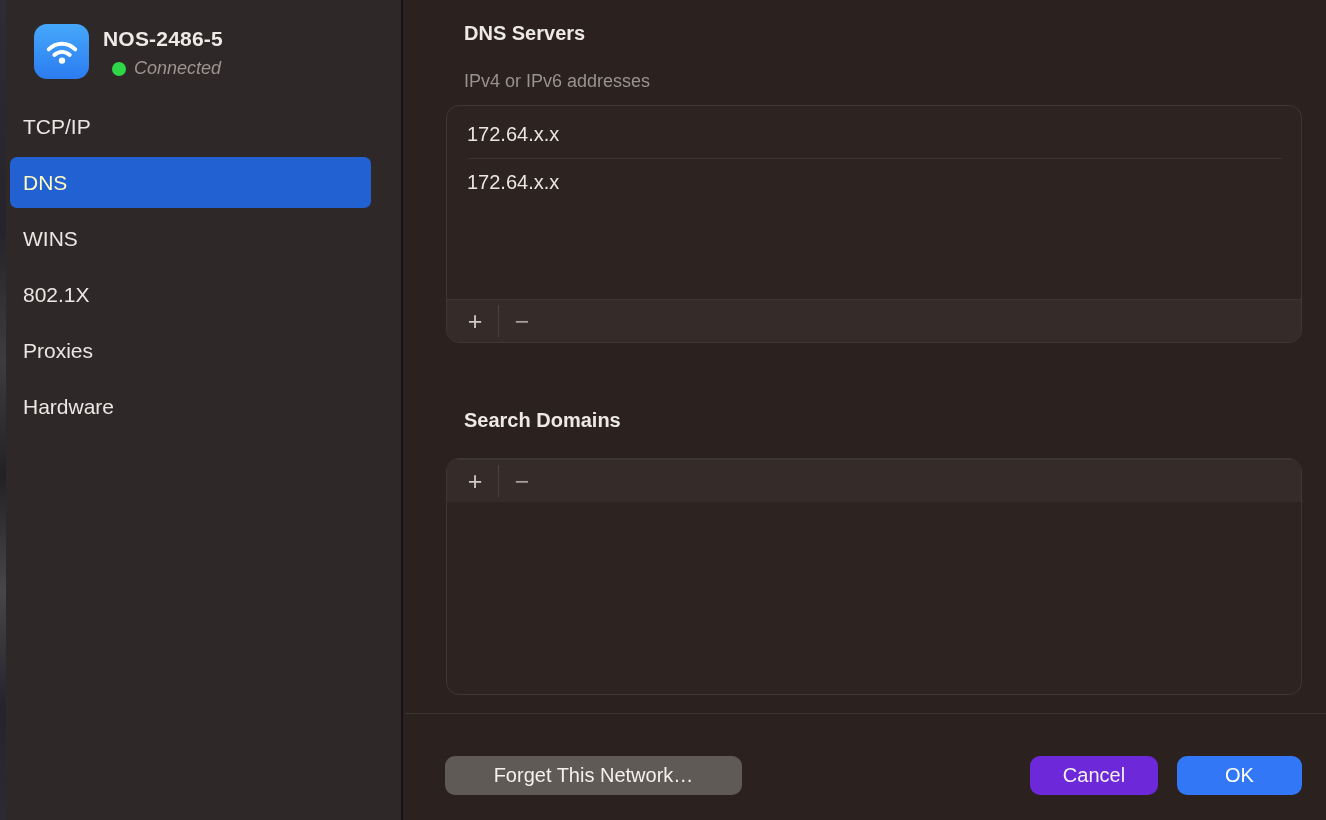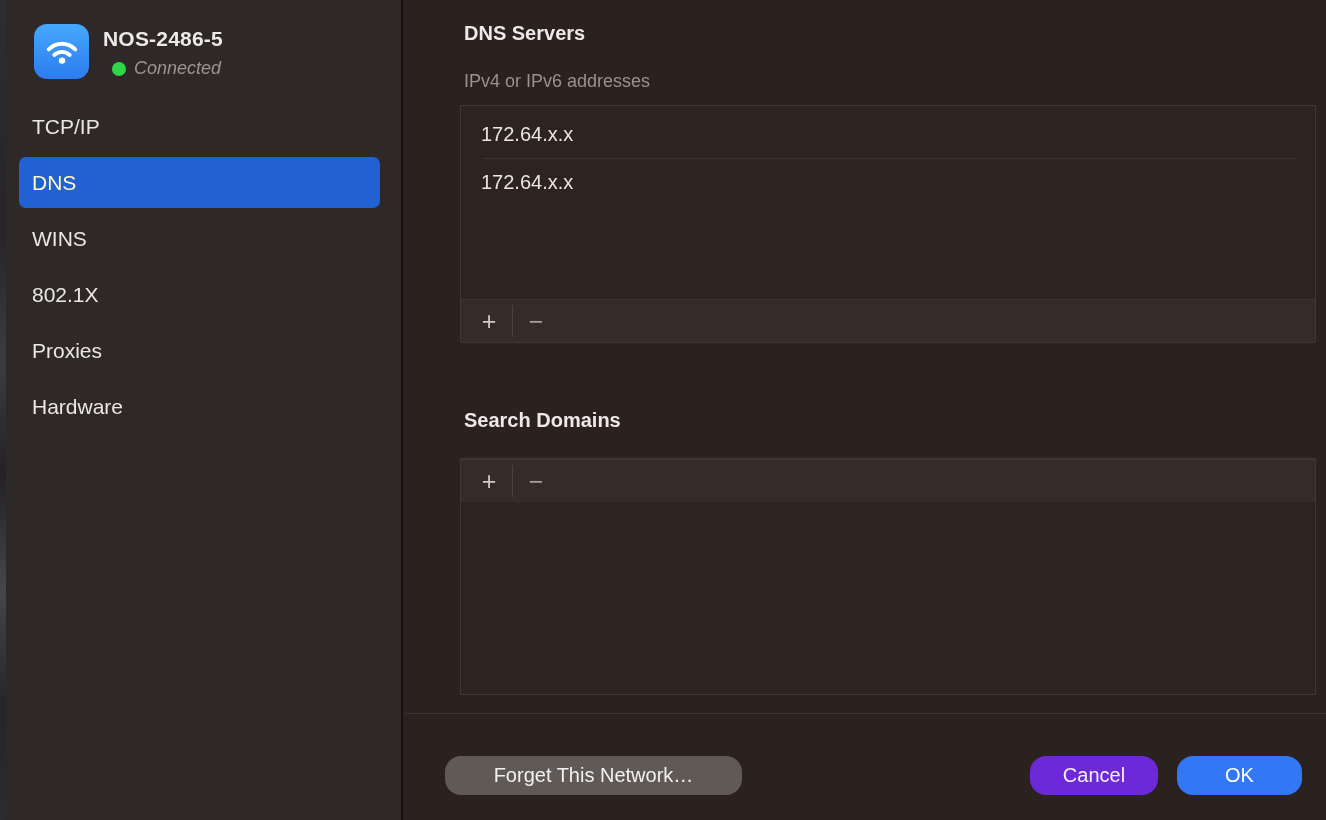--- a/index.html
+++ b/index.html
@@ -33,37 +33,37 @@
     position: absolute; left: 97px; top: 27px;
     font-size: 21px; font-weight: 600; color: #edeae8; letter-spacing: 0.2px;
   }
   .status-row { position: absolute; left: 106px; top: 58px; display: flex; align-items: center; font-style: italic; }
   .status-dot {
     width: 14px; height: 14px; border-radius: 50%; background: #2fd748;
     margin-right: 8px; flex: none;
   }
   .status-text { font-size: 18px; color: #9b948f; }
 
-  .nav { position: absolute; left: 13px; top: 101px; width: 361px; }
+  .nav { position: absolute; left: 4px; top: 101px; width: 361px; }
   .nav-item {
     height: 51px; margin-bottom: 5px; border-radius: 7px;
     display: flex; align-items: center; padding-left: 13px;
     font-size: 21px; color: #e9e6e4; cursor: default;
   }
   .nav-item.selected { background: #2161d2; color: #fef9c3; }
 
   
   .main { position: absolute; left: 405px; top: 0; width: 921px; height: 820px; }
 
   .section-title { position: absolute; left: 59px; font-size: 20px; font-weight: 700; color: #ece9e7; }
   .section-sub   { position: absolute; left: 59px; font-size: 18px; color: #99928d; }
 
   .listbox {
-    position: absolute; left: 55px; width: 856px;
-    background: #2d2320; border: 1px solid #3e3734; border-radius: 1px;
+    position: absolute; left: 41px; width: 856px;
+    background: #2d2320; border: 1px solid #3e3734; border-radius: 13px;
     overflow: hidden; display: flex; flex-direction: column;
   }
   .list-rows { flex: 1 1 auto; padding-top: 5px; }
   .list-row {
     height: 47px; display: flex; align-items: center; padding-left: 20px;
     font-size: 20px; color: #e9e5e2;
   }
   .list-row.muted { color: #948d89; }
   .row-divider { height: 1px; background: #3b3330; margin: 0 19px 0 21px; }
 
@@ -80,21 +80,21 @@
   .pm-btn.add { color: #cfc9c4; }
   .pm-btn.remove { color: #a59e99; }
   .pm-sep { width: 1px; height: 32px; background: #4a423e; margin: 0 3px; }
 
   .bottom-divider {
     position: absolute; left: 0; top: 713px; width: 921px; height: 1px;
     background: #3c3431;
   }
 
   .btn {
-    position: absolute; top: 756px; height: 39px; border: none; border-radius: 16px;
+    position: absolute; top: 756px; height: 39px; border: none; border-radius: 10px;
     font-family: "Liberation Sans", sans-serif; font-size: 20px; color: #f3f1ef;
     display: flex; align-items: center; justify-content: center; cursor: default;
   }
   .btn-forget { left: 40px;  width: 297px; background: #605a56; }
   .btn-cancel { left: 625px; width: 128px; background: #6d28d9; }
   .btn-ok     { left: 772px; width: 125px; background: #3278f6; color: #ffffff; text-align: center; }
 </style>
 </head>
 <body>
 

